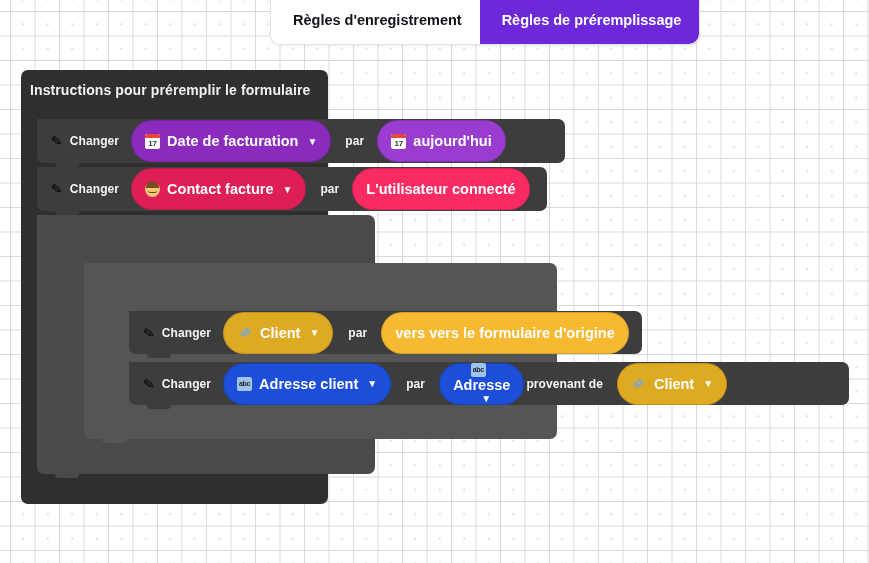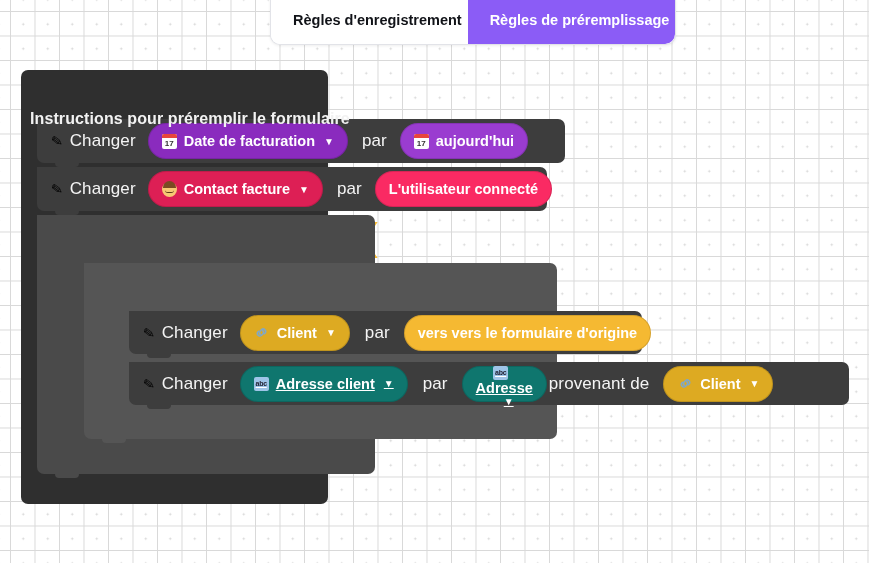--- a/index.html
+++ b/index.html
@@ -40,31 +40,31 @@
     display: flex;
     background: #ffffff;
     border: 1px solid #e2e3e8;
     border-top: none;
     border-radius: 0 0 10px 10px;
     box-shadow: 0 1px 3px rgba(0,0,0,0.07);
     overflow: hidden;
     z-index: 30;
   }
   .tab {
-    padding: 12px 6px 13px 22px;
+    padding: 12px 18px 13px 22px;
     font-size: 14.5px;
     font-weight: bold;
     color: #111318;
     white-space: nowrap;
     line-height: 1.35;
     cursor: pointer;
     background: #ffffff;
   }
   .tab.active {
-    background: #8b5cf6;
+    background: #6d28d9;
     color: #ffffff;
     border-radius: 0 0 10px 0;
     text-align: center;
   }
 
   
   .workspace { position: absolute; inset: 0; z-index: 10; }
   .blk-stmt    { background: #3d3d3d; }
   .blk-stmt2   { background: #4a4a4a; }
   .blk-stmt3   { background: #555555; }
@@ -77,27 +77,26 @@
     width: 307px;
     height: 434px;
     background: #2f2f2f;
     border-radius: 7px;
     z-index: 11;
   }
   .top-title {
     position: absolute;
     left: 30px;
     top: 82px;
-    font-size: 16px;
+    font-size: 14px;
     font-weight: bold;
     color: #f2f2f2;
     letter-spacing: 0.1px;
     z-index: 25;
     white-space: nowrap;
-    margin-top: 28px;
   }
 
   .stmt {
     position: absolute;
     border-radius: 0 7px 7px 7px;
     display: flex;
     align-items: center;
     padding-left: 14px;
     z-index: 14;
   }
@@ -108,54 +107,54 @@
     left: 18px;
     bottom: -4px;
     width: 24px;
     height: 4px;
     background: inherit;
     border-radius: 0 0 4px 4px;
   }
 
   .lbl {
     color: #f4f4f4;
-    font-size: 17px;
-    font-weight: normal;
+    font-size: 12px;
+    font-weight: bold;
     white-space: nowrap;
     letter-spacing: 0.1px;
   }
 
   .pencil {
     font-size: 14px;
     margin-right: 7px;
     display: inline-block;
     transform: rotate(-8deg);
     filter: grayscale(1) brightness(2.1);
   }
 
   
   .chip {
     display: inline-flex;
     align-items: center;
     border-radius: 999px;
-    height: 36px;
+    height: 42px;
     padding: 0 14px;
     font-size: 14.5px;
     font-weight: bold;
     color: #ffffff;
     white-space: nowrap;
     box-shadow: inset 0 0 0 1px rgba(0,0,0,0.13);
   }
   .chip .caret { margin-left: 9px; font-size: 10px; }
 
   .chip-purple  { background: #8a2bbe; }
   .chip-purple2 { background: #9a3cd0; }
   .chip-pink    { background: #dd1f55; justify-content: flex-end; }
   .chip-pink2   { background: #fa2a63; }
-  .chip-green   { background: #0f766e; text-decoration: underline; }
+  .chip-green   { background: #1d4ed8; }
   .chip-yellow  { background: #ddaa22; }
   .chip-yellow2 { background: #f5b932; }
 
   
   .hex {
     display: inline-flex;
     align-items: center;
     background: #f5b932;
     color: #ffffff;
     font-size: 14.5px;

